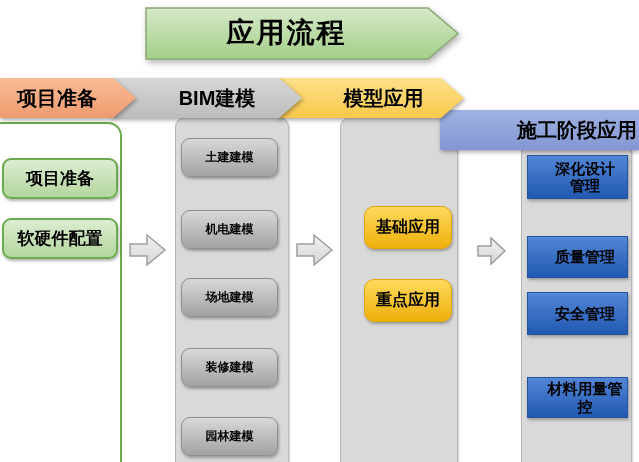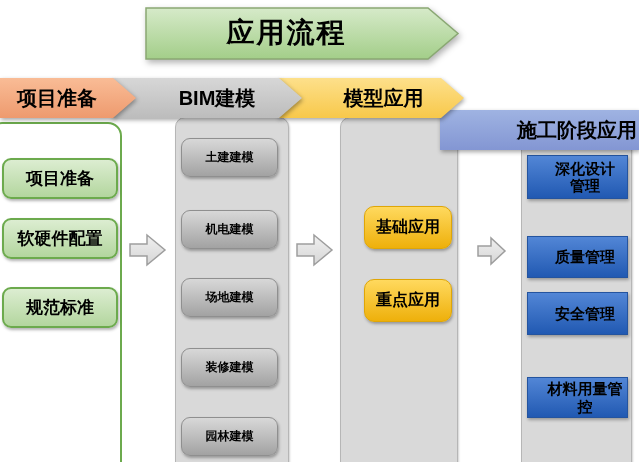--- a/index.html
+++ b/index.html
@@ -93,21 +93,20 @@
     <div class="chev tip c1">项目准备</div>
   </div>
 
   <div class="container col1-box"></div>
   <div class="container gray-col col2-box"></div>
   <div class="container gray-col col3-box"></div>
   <div class="container gray-col col4-box"></div>
 
   <div class="item green-item" style="top:158px">项目准备</div>
   <div class="item green-item" style="top:218px">软硬件配置</div>
-  <div class="item green-item" style="top:287px">规范标准</div>
 
   <div class="item gray-item" style="top:138px">土建建模</div>
   <div class="item gray-item" style="top:210px">机电建模</div>
   <div class="item gray-item" style="top:278px">场地建模</div>
   <div class="item gray-item" style="top:348px">装修建模</div>
   <div class="item gray-item" style="top:417px">园林建模</div>
 
   <div class="item yellow-item" style="top:206px">基础应用</div>
   <div class="item yellow-item" style="top:279px">重点应用</div>
 

